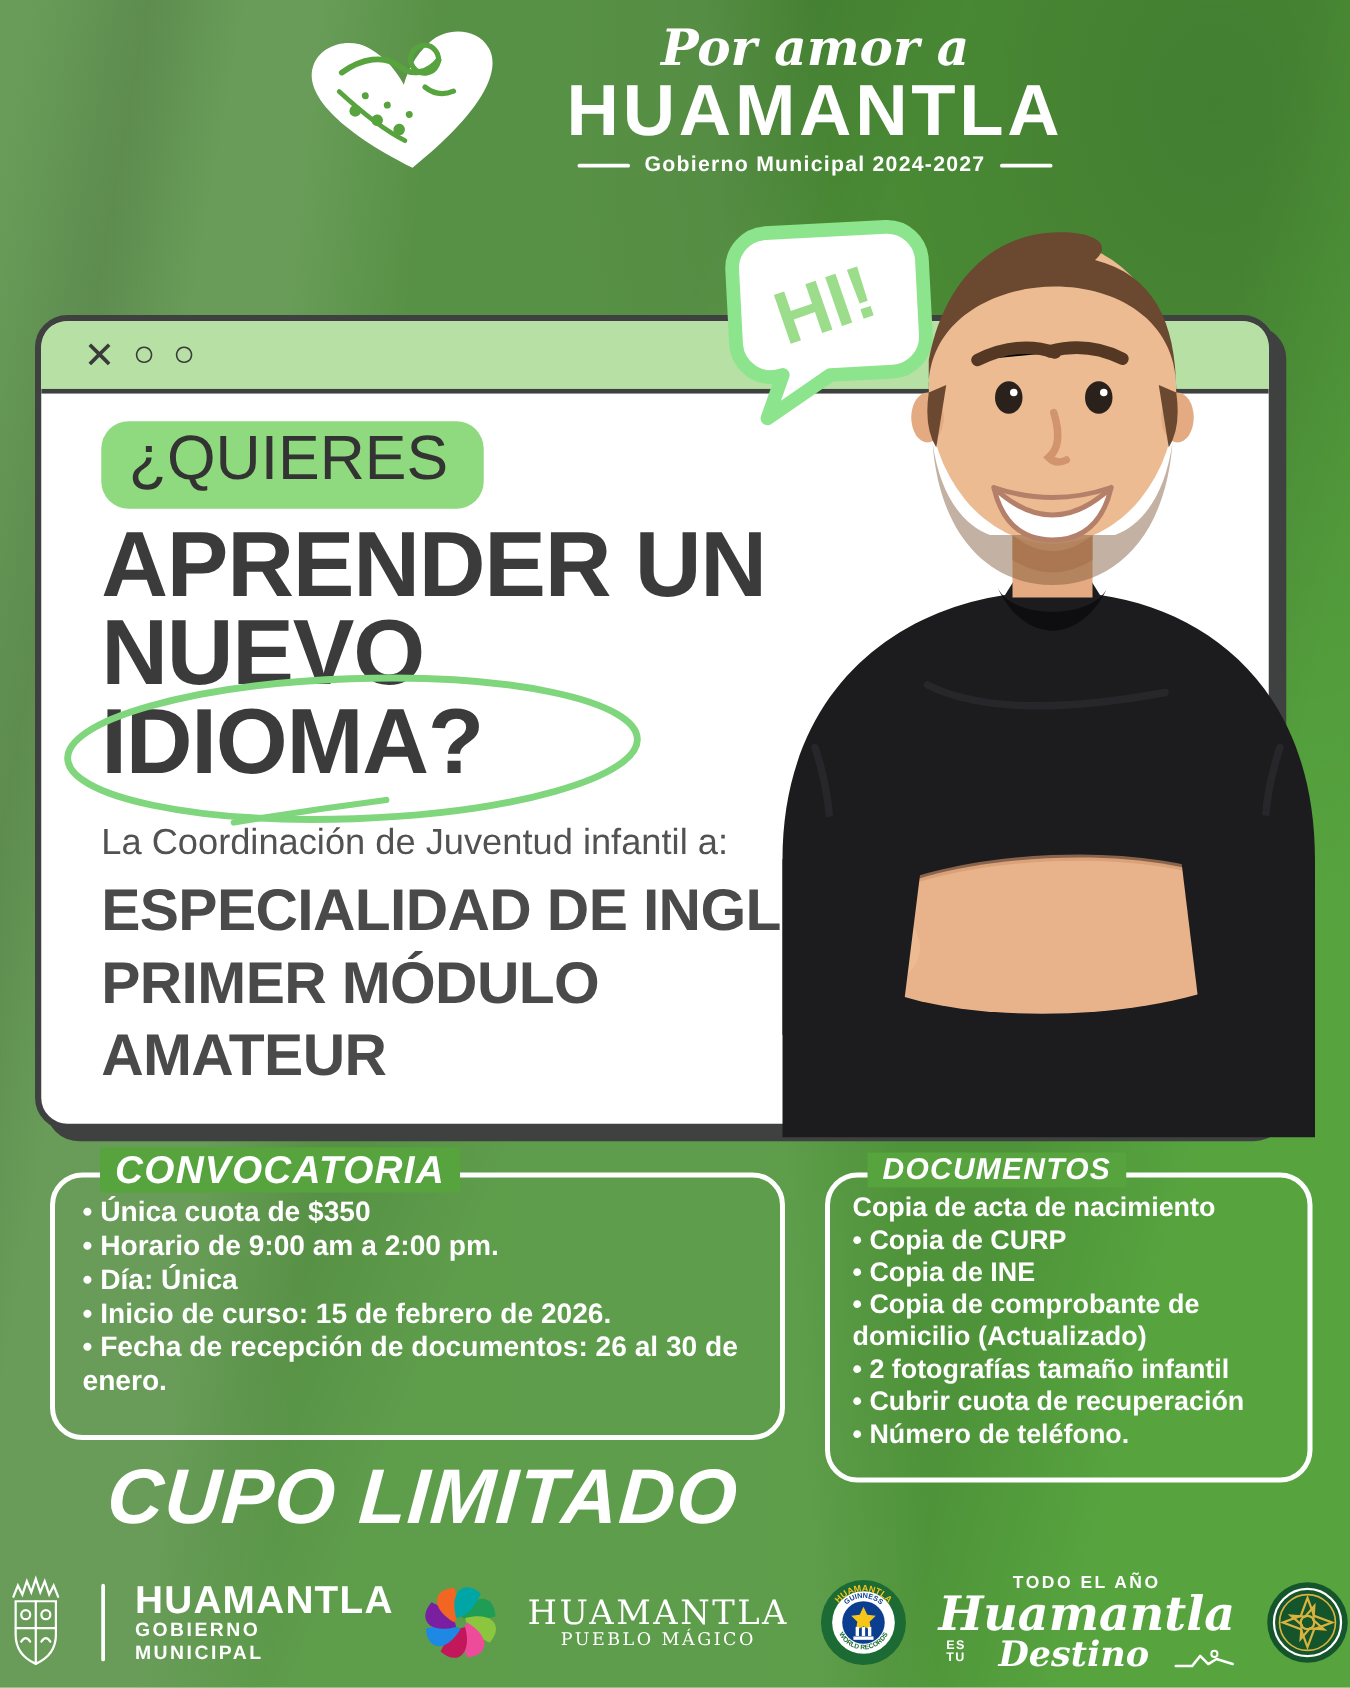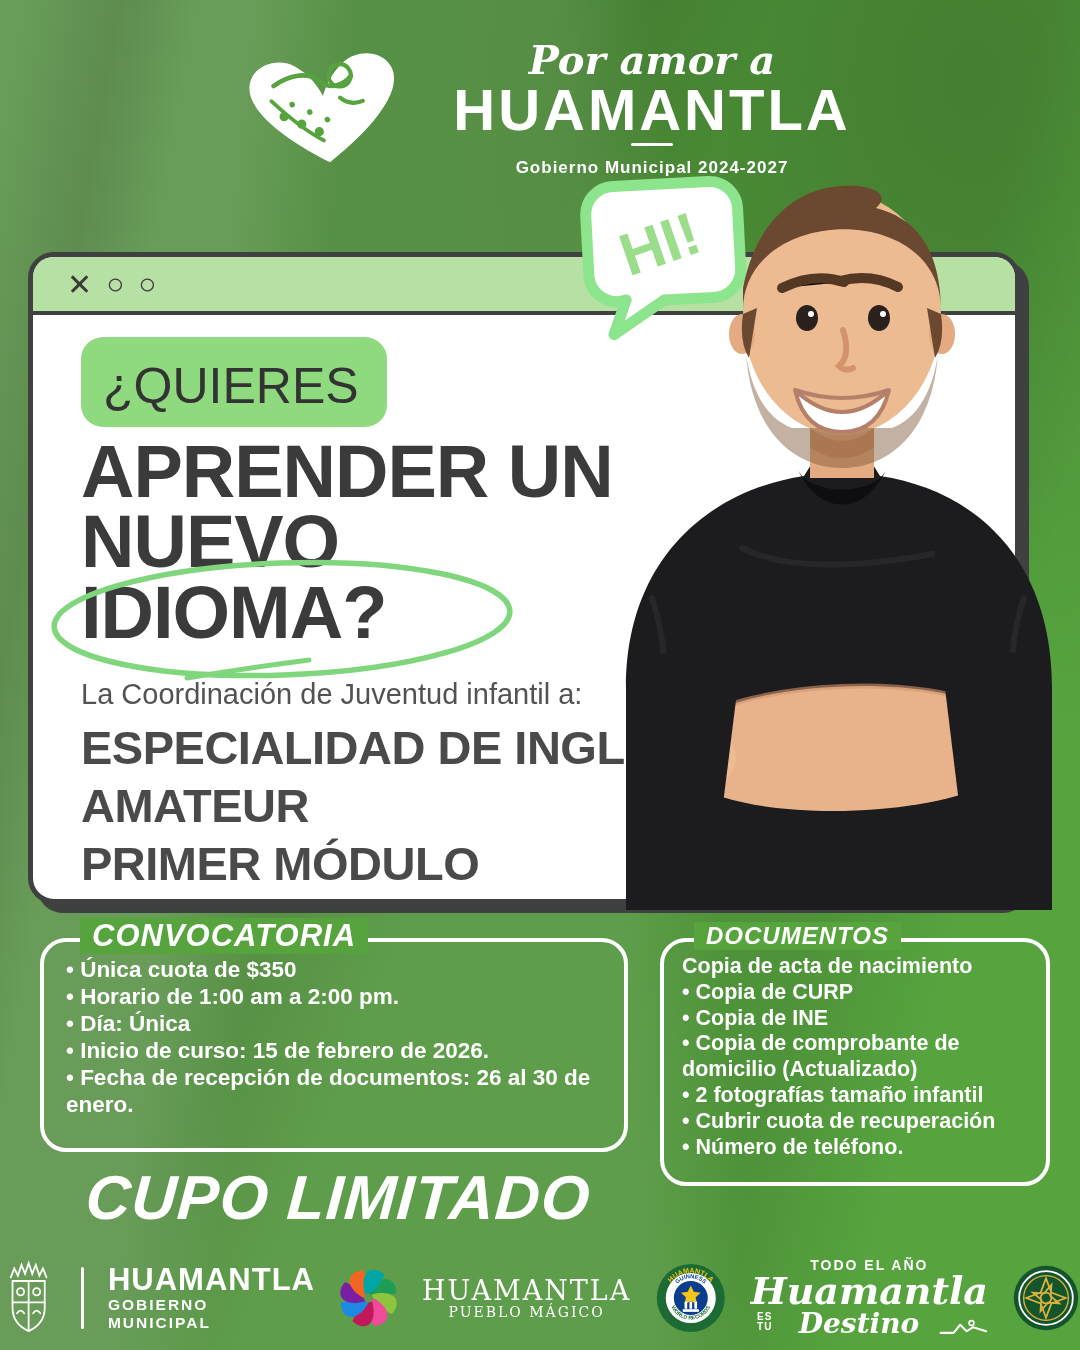--- a/index.html
+++ b/index.html
@@ -12,44 +12,44 @@
     background-image:
       linear-gradient(100deg, rgba(0,0,0,0) 2%, rgba(0,0,0,0.10) 9%, rgba(0,0,0,0) 15%),
       linear-gradient(96deg, rgba(255,255,255,0.10) 21%, rgba(255,255,255,0) 29%),
       linear-gradient(112deg, rgba(0,0,0,0.08) 40%, rgba(0,0,0,0) 48%),
       linear-gradient(86deg, rgba(255,255,255,0.09) 56%, rgba(255,255,255,0) 64%),
       linear-gradient(104deg, rgba(0,0,0,0.10) 74%, rgba(0,0,0,0) 84%),
       radial-gradient(ellipse at 90% 6%, rgba(0,0,0,0.14), rgba(0,0,0,0) 38%);
   }
 
   
-  .brand { position:absolute; top:40px; left:0; width:100%; display:flex; justify-content:center; align-items:flex-start; gap:34px; color:#fff; }
+  .brand { position:absolute; top:12px; left:0; width:100%; display:flex; justify-content:center; align-items:flex-end; gap:34px; color:#fff; }
   .brand-heart { width:190px; height:130px; transform:rotate(-6deg); }
   .brand-text { text-align:center; }
   .brand-tagline { font-family:"DejaVu Serif", serif; font-style:italic; font-weight:700; font-size:40px; line-height:1; }
   .brand-name { font-size:58px; font-weight:800; letter-spacing:3px; line-height:1.05; }
-  .brand-sub { display:flex; align-items:center; gap:12px; font-size:17px; font-weight:700; letter-spacing:1px; margin-top:2px; justify-content:center;flex-direction:column; }
+  .brand-sub { display:flex; align-items:center; gap:12px; font-size:17px; font-weight:700; letter-spacing:1px; margin-top:2px; justify-content:center; }
   .brand-sub .rule { width:42px; height:3px; background:#fff; border-radius:2px; }
 
   
   .card {
     position:absolute; left:28px; top:252px; width:992px; height:652px;
     background:#ffffff; border:5px solid #3f4040; border-radius:26px;
     box-shadow:9px 9px 0 #3f4040; z-index:1;
   }
   .card-header {
     height:58px; background:#b7e0a4; border-bottom:4px solid #3f4040;
     border-radius:20px 20px 0 0; display:flex; align-items:center; padding-left:34px;
     color:#3a3a3a; font-size:30px; letter-spacing:14px; font-weight:400;
   }
   .card-body { padding:22px 0 0 48px; }
 
   .pill {
     display:inline-block; background:#8fd97e; color:#333;
-    font-size:50px; font-weight:300; padding:20px 28px 12px 22px; border-radius:22px;
+    font-size:50px; font-weight:300; padding:0 28px 12px 22px; border-radius:22px;
   }
   .headline { margin-top:10px; color:#3b3b3c; font-weight:800; font-size:74px; line-height:0.95; letter-spacing:-1px; }
   .headline .ln { display:block; }
   .idioma-wrap { position:relative; display:inline-block; }
   .idioma-ellipse { position:absolute; left:-34px; top:-22px; width:470px; height:130px; pointer-events:none; }
 
   .intro { margin-top:30px; color:#525252; font-size:29px; font-weight:400; }
   .course { margin-top:8px; color:#4a4a4b; font-weight:800; font-size:47px; line-height:1.24; letter-spacing:-0.5px; }
 
   
@@ -138,22 +138,22 @@
           <span>IDIOMA?</span>
           <svg class="idioma-ellipse" viewBox="0 0 470 130">
             <ellipse cx="235" cy="63" rx="228" ry="56" fill="none" stroke="#7fd67c" stroke-width="5.5" transform="rotate(-2 235 63)"></ellipse>
             <path d="M140,122 Q200,112 262,104" fill="none" stroke="#7fd67c" stroke-width="5" stroke-linecap="round"></path>
           </svg>
         </span>
       </div>
       <div class="intro">La Coordinación de Juventud infantil a:</div>
       <div class="course">
         <div>ESPECIALIDAD DE INGLÉS</div>
+        <div>PRIMER MÓDULO</div>
         <div>AMATEUR</div>
-        <div>PRIMER MÓDULO</div>
       </div>
     </div>
   </div>
 
   <svg class="hi-bubble" viewBox="0 0 190 170">
     <path d="M48,12 h96 a28,28 0 0 1 28,28 v60 a28,28 0 0 1 -28,28 h-50 l-52,32 l14,-34 a28,28 0 0 1 -36,-26 v-60 a28,28 0 0 1 28,-28 z" fill="#ffffff" stroke="#8ce48c" stroke-width="11" stroke-linejoin="round"></path>
     <text x="95" y="92" text-anchor="middle" transform="rotate(-16 95 80)" font-family="Liberation Sans, sans-serif" font-weight="800" font-size="60" fill="#9bdd8a">HI!</text>
   </svg>
 
   <svg class="man" viewBox="0 0 492 782">
@@ -198,21 +198,21 @@
 
     <path d="M34,560 C52,512 116,512 146,556 L128,700 L34,700 Z" fill="#1c1c1e"></path>
     <path d="M460,560 C442,512 380,512 352,552 L370,700 L460,700 Z" fill="#1c1c1e"></path>
   </svg>
 
   <div class="list-box box-convocatoria">
     <div class="box-title">CONVOCATORIA</div>
     <div class="items">
 
     <div class="item"><span>• Única cuota de $350</span></div>
-        <div class="item"><span>• Horario de 1:00 am a 2:00 pm.</span></div>
+        <div class="item"><span>• Horario de 9:00 am a 2:00 pm.</span></div>
         <div class="item"><span>• Día: Única</span></div>
         <div class="item"><span>• Inicio de curso: 15 de febrero de 2026.</span></div>
         <div class="item"><span>• Fecha de recepción de documentos: 26 al 30 de enero.</span></div>
       </div>
   </div>
 
   <div class="list-box box-documentos">
     <div class="box-title">DOCUMENTOS</div>
     <div class="items">
 

